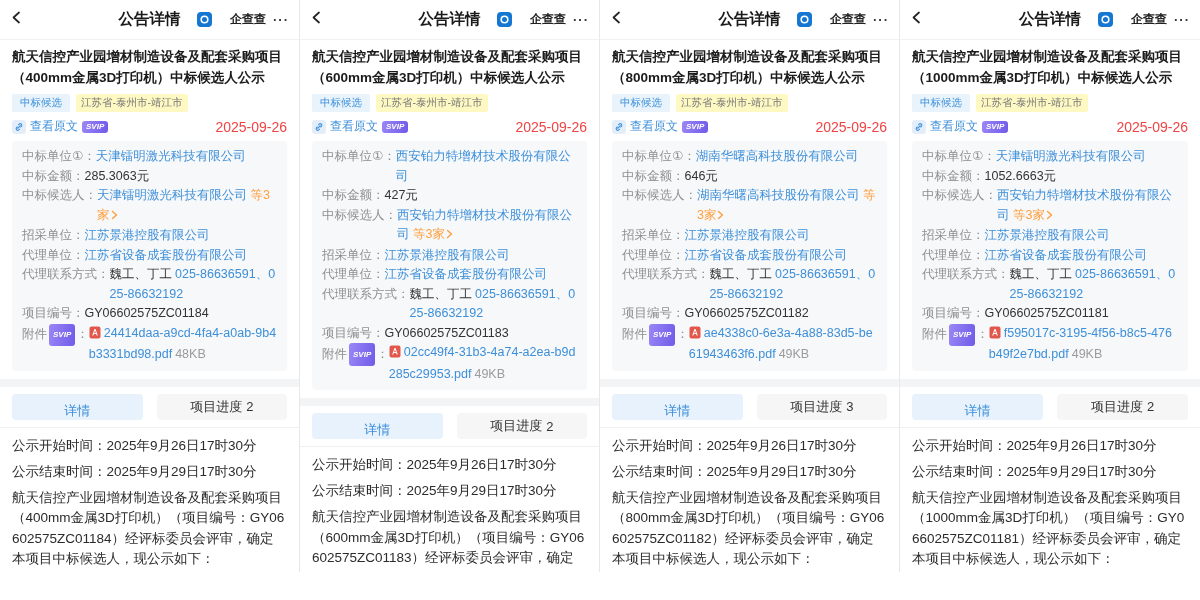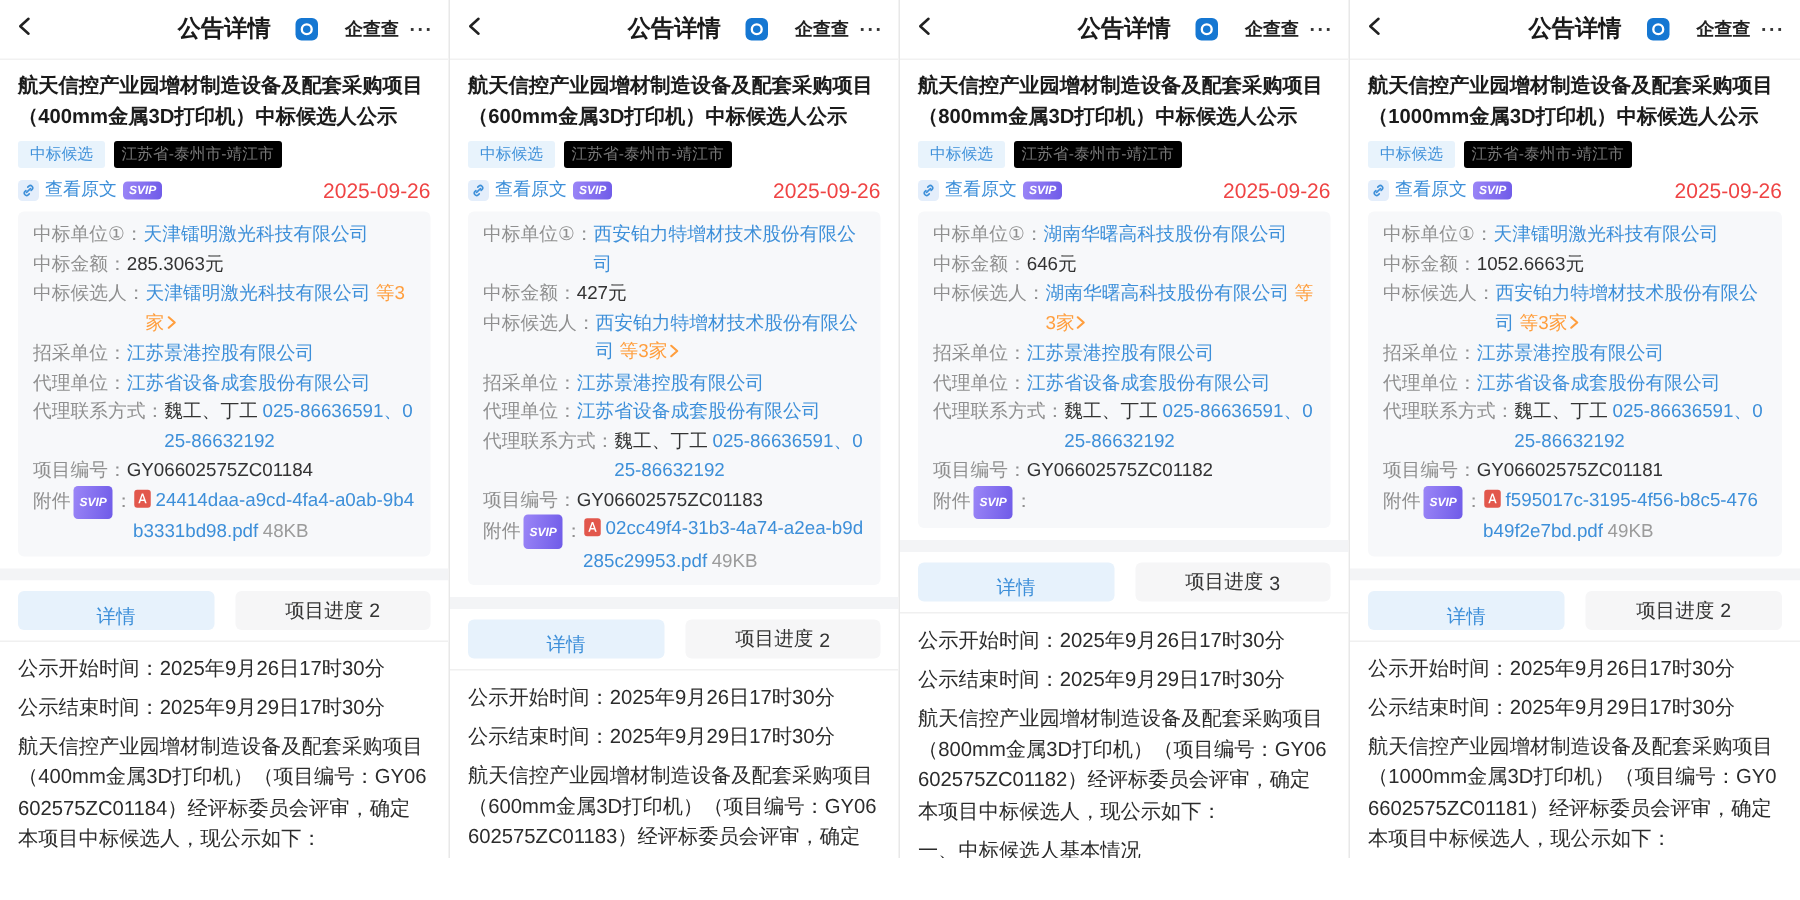--- a/index.html
+++ b/index.html
@@ -18,21 +18,21 @@
   .hdr-title { position:absolute; left:50%; transform:translateX(-50%); font-weight:bold; font-size:15.5px; color:#1a1a1a; }
   .brand { display:flex; align-items:center; gap:18px; margin-left:auto; cursor:pointer; }
   .brand-logo { width:15px; height:15px; border-radius:4px; background:#1577D2; display:flex; align-items:center; justify-content:center; }
   .brand-name { font-size:12px; font-weight:bold; color:#222; }
   .more { color:#333; font-size:13px; font-weight:bold; margin-left:7px; letter-spacing:1px; cursor:pointer; }
 
   .content { padding:0 12px; }
   .title { margin-top:6px; font-size:13.5px; line-height:21px; font-weight:bold; color:#1b1b1b; }
   .tags { margin-top:6px; display:flex; gap:6px; align-items:center; }
   .tag-blue { font-size:10.5px; color:#3D8FD9; background:#E8F3FC; padding:2px 8px; border-radius:2px; white-space:nowrap; }
-  .tag-gray { font-size:10.5px; color:#777; background:#000000; padding:2px 5px; border-radius:2px; white-space:nowrap;text-align:right; }
+  .tag-gray { font-size:10.5px; color:#777; background:#fef9c3; padding:2px 5px; border-radius:2px; white-space:nowrap;text-align:right; }
 
   .view-row { margin-top:6px; display:flex; align-items:center; }
   .link-ico { width:14px; height:14px; border-radius:3px; background:#E4EEFB; display:flex; align-items:center; justify-content:center; margin-right:4px; }
   .view-link { font-size:12px; color:#3D8FD9; cursor:pointer; }
   .svip { font-size:8px; font-style:italic; font-weight:bold; color:#fff;
           background:linear-gradient(100deg,#9B86F7,#6F5BE8); border-radius:3px; padding:1.5px 4px; margin-left:4px; }
   .date { margin-left:auto; font-size:14px; color:#ef4444; }
 
   .info { margin-top:6px; background:#F7F8FA; border-radius:4px; padding:6px 10px; font-size:12.5px; line-height:19.5px; }
   .irow { display:flex; align-items:flex-start; }
@@ -387,20 +387,26 @@
         <div class="irow">
           <span class="ilabel">项目编号：</span>
           <span class="ival">GY06602575ZC01182</span>
         </div>
         <div class="irow">
           <span class="ilabel">
             <span>附件</span>
             <span class="svip" style="margin-left:2px;margin-right:1px;">SVIP</span>
             <span>：</span>
           </span>
+          <span class="ival">
+            <span class="pdf-ico"><svg width="12" height="13" viewBox="0 0 12 13">
+                  <rect x="0.5" y="0.5" width="11" height="12" rx="2" fill="#E2574C"></rect>
+                  <path d="M3.2 9.5L5.5 3h1l2.3 6.5h-1.1l-.5-1.5H4.8l-.5 1.5z M5.1 7h1.8L6 4.4z" fill="#fff"></path>
+                </svg></span><span class="blue">ae4338c0-6e3a-4a88-83d5-be61943463f6.pdf</span><span class="att-size">49KB</span>
+          </span>
         </div>
       </div>
     </div>
 
     <div class="band"></div>
 
     <div class="tabs">
       <div class="tab tab-active">
         <span>详情</span>
       </div>

